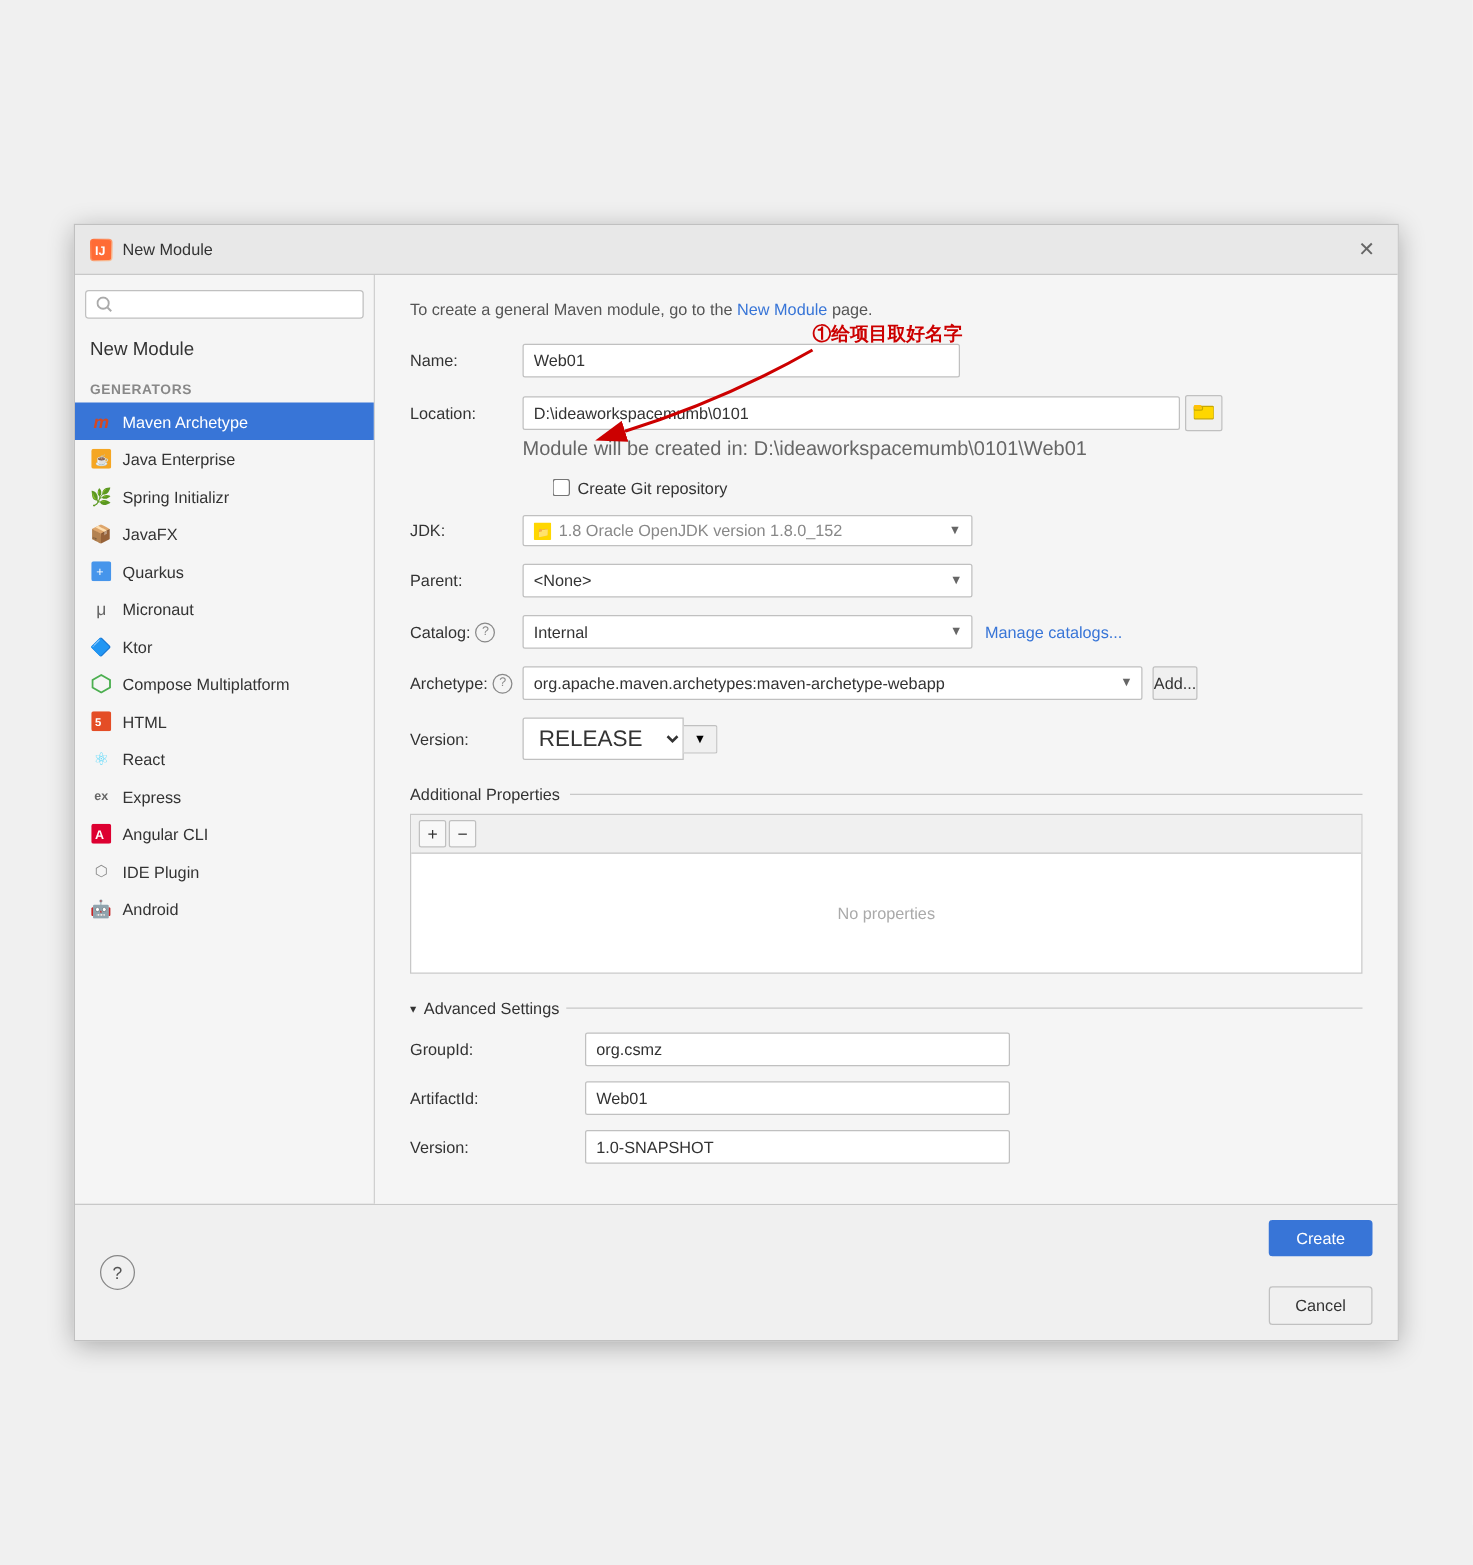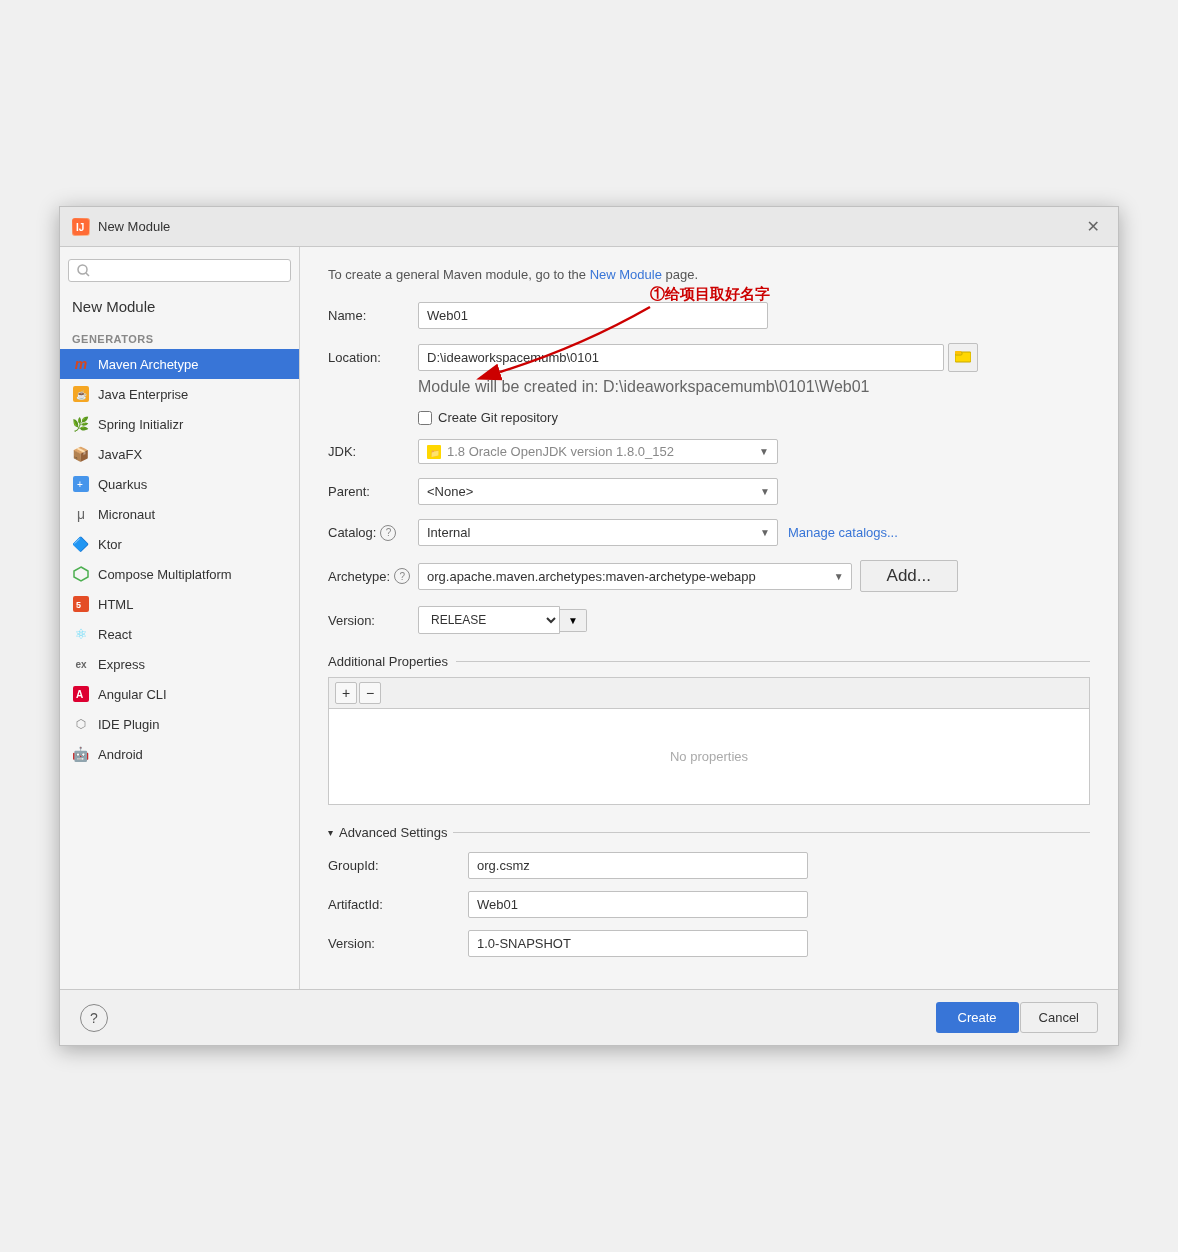--- a/index.html
+++ b/index.html
@@ -172,23 +172,23 @@
     .module-path {
       margin-left: 90px;
       font-size: 16px;
       color: #666;
       margin-bottom: 14px;
       margin-top: -8px;
     }
 
     .checkbox-row {
       display: flex;
-      align-items: flex-end;
+      align-items: flex-start;
       margin-bottom: 14px;
-      margin-left: 90px;
+      margin-left: 114px;
       gap: 6px;
     }
 
     .form-select {
       flex: 1;
       padding: 5px 8px;
       border: 1px solid #c0c0c0;
       background: white;
       font-size: 13px;
       color: #333;
@@ -212,43 +212,43 @@
       pointer-events: none;
     }
 
     .archetype-row {
       display: flex;
       align-items: center;
       gap: 8px;
     }
 
     .add-btn {
-      padding: 5px 26px;
+      padding: 5px 0;
       border: 1px solid #c0c0c0;
       background: #f0f0f0;
       cursor: pointer;
-      font-size: 17px;
+      font-size: 13px;
       border-radius: 2px;
       color: #333;
     }
 
     .version-row {
       display: flex;
       align-items: center;
       gap: 0;
     }
 
     .version-select {
       padding: 5px 8px;
       border: 1px solid #c0c0c0;
       background: white;
-      font-size: 12px;
+      font-size: 18px;
       color: #333;
       border-radius: 2px 0 0 2px;
-      width: 142px;
+      width: 129px;
     }
 
     .version-arrow-btn {
       padding: 5px 8px;
       border: 1px solid #c0c0c0;
       border-left: none;
       background: #f0f0f0;
       cursor: pointer;
       font-size: 10px;
       border-radius: 0 2px 2px 0;
@@ -362,21 +362,22 @@
       border: 1px solid #888;
       background: transparent;
       cursor: pointer;
       font-size: 14px;
       color: #555;
       display: flex; align-items: center; justify-content: center;
     }
 
     .footer-btns {
       display: flex;
-      gap: 1px;
+      gap: 24px;
+      flex-direction: column;
     }
 
     .btn-create {
       padding: 7px 22px;
       background: #3875d7;
       color: white;
       border: none;
       border-radius: 3px;
       cursor: pointer;
       font-size: 13px;

